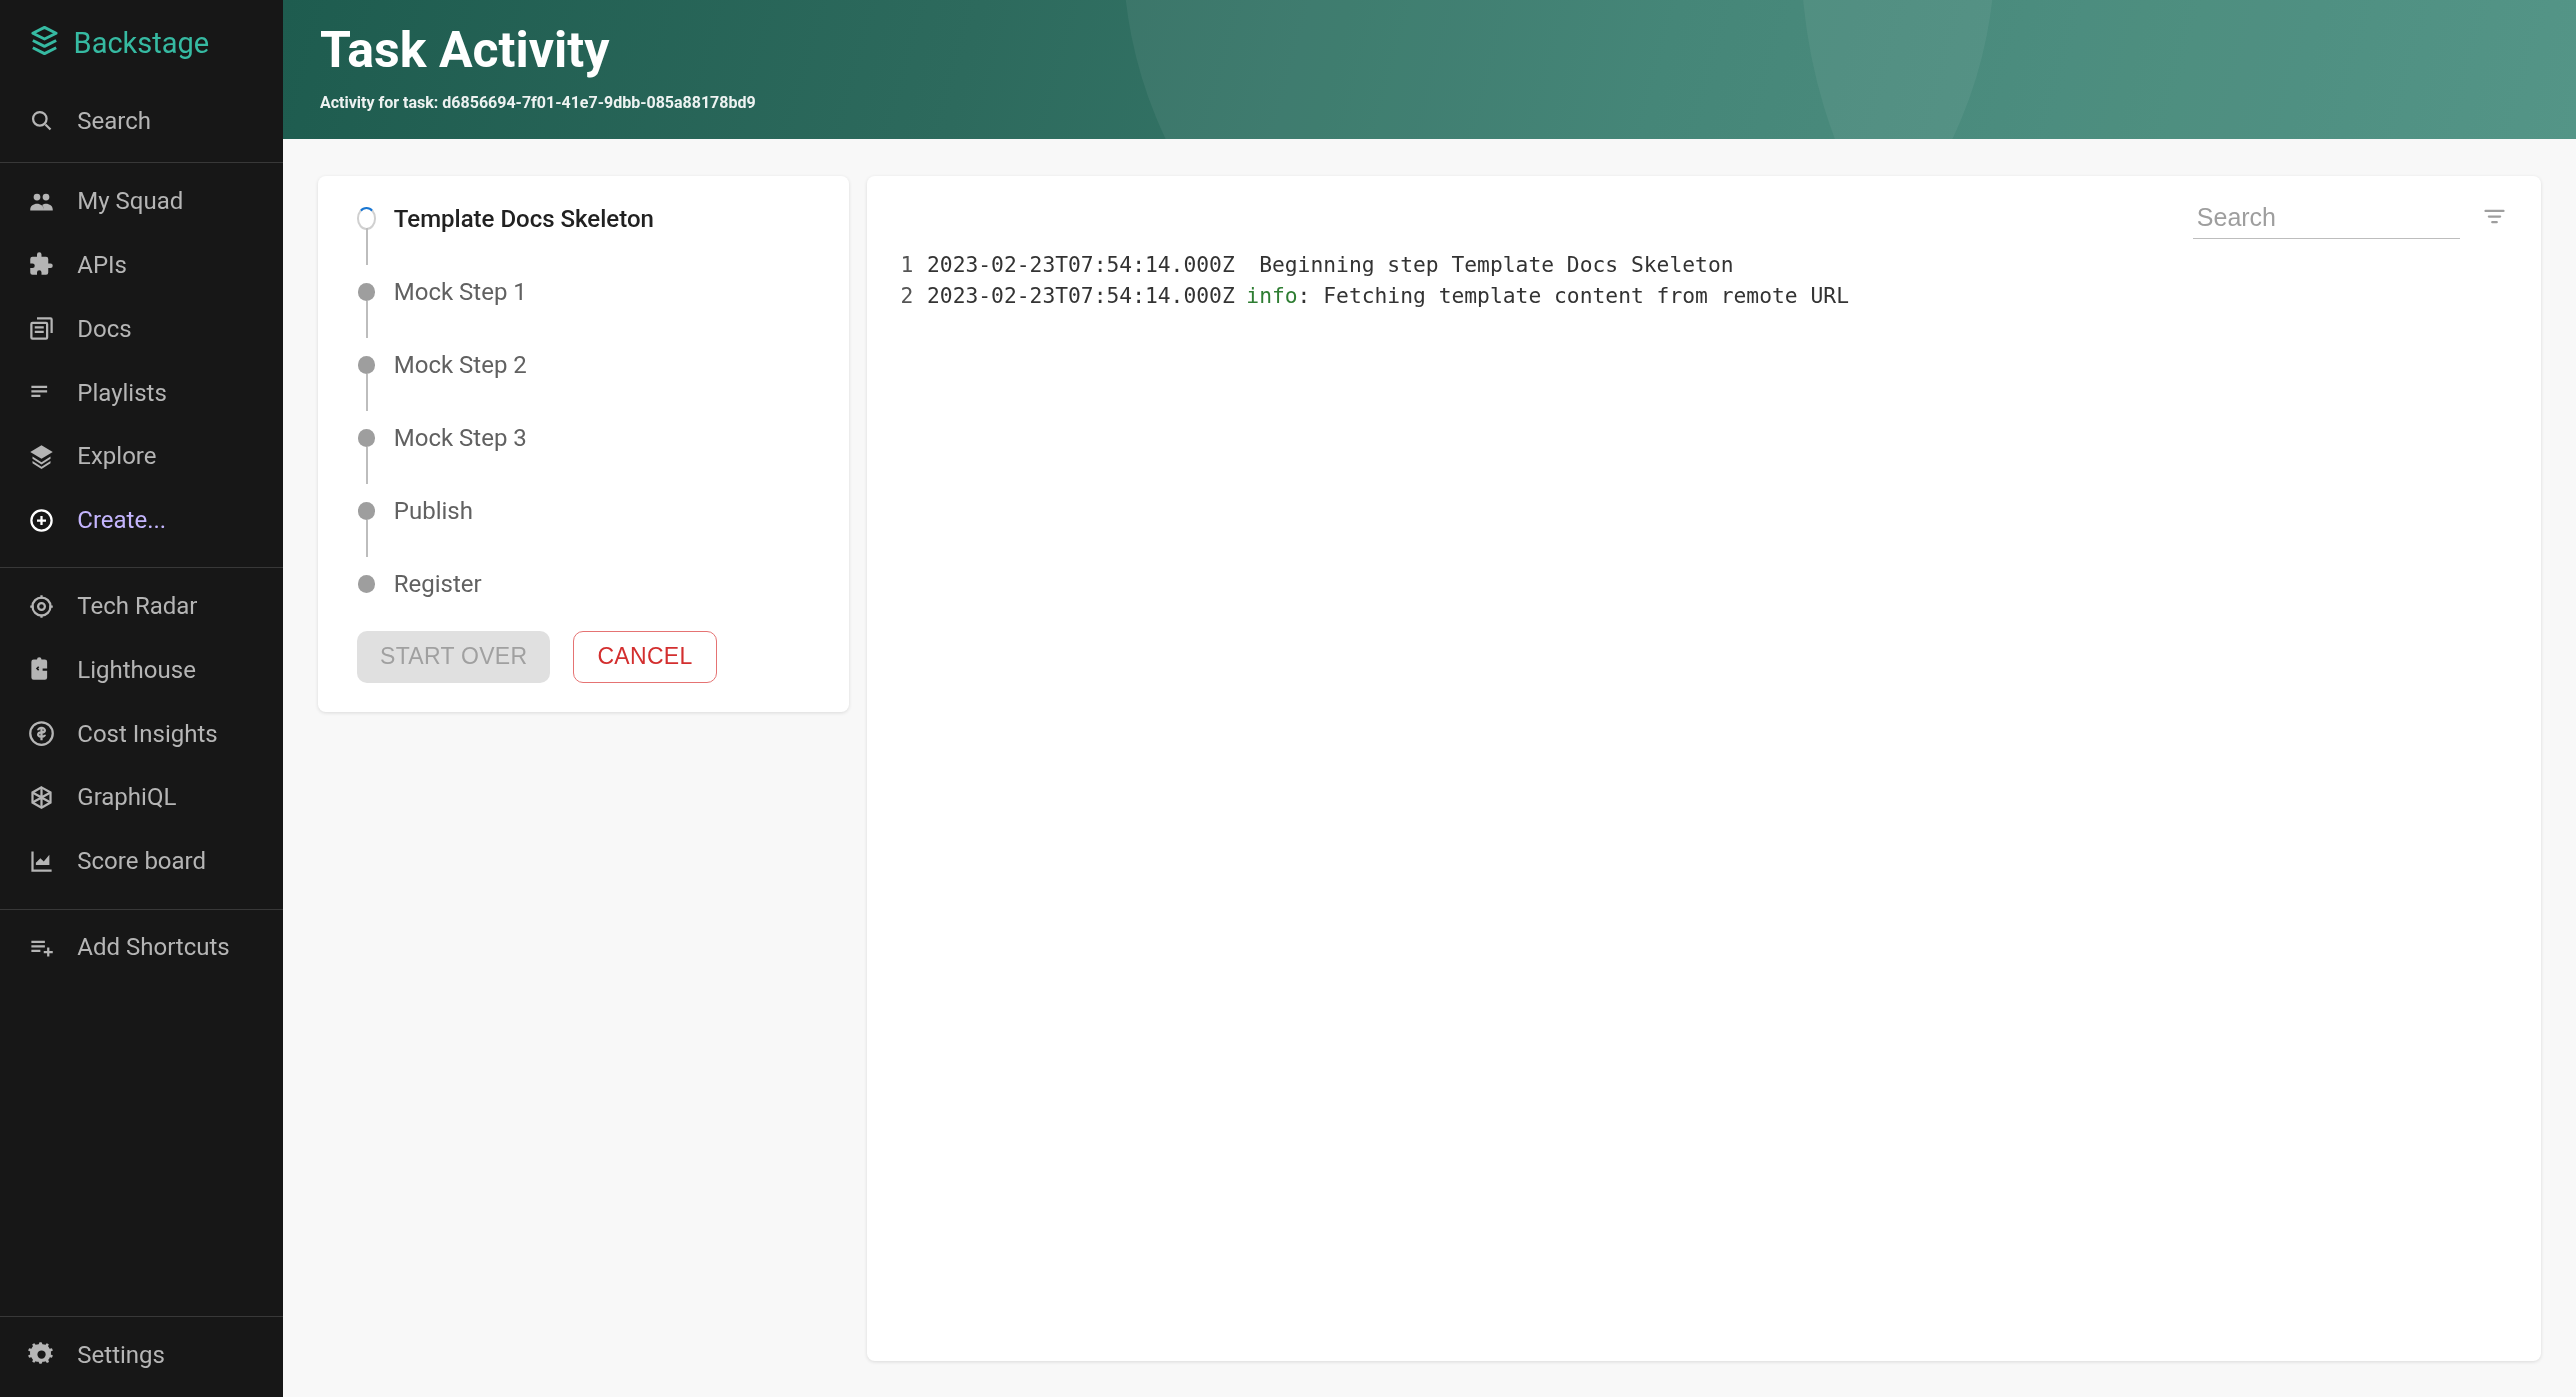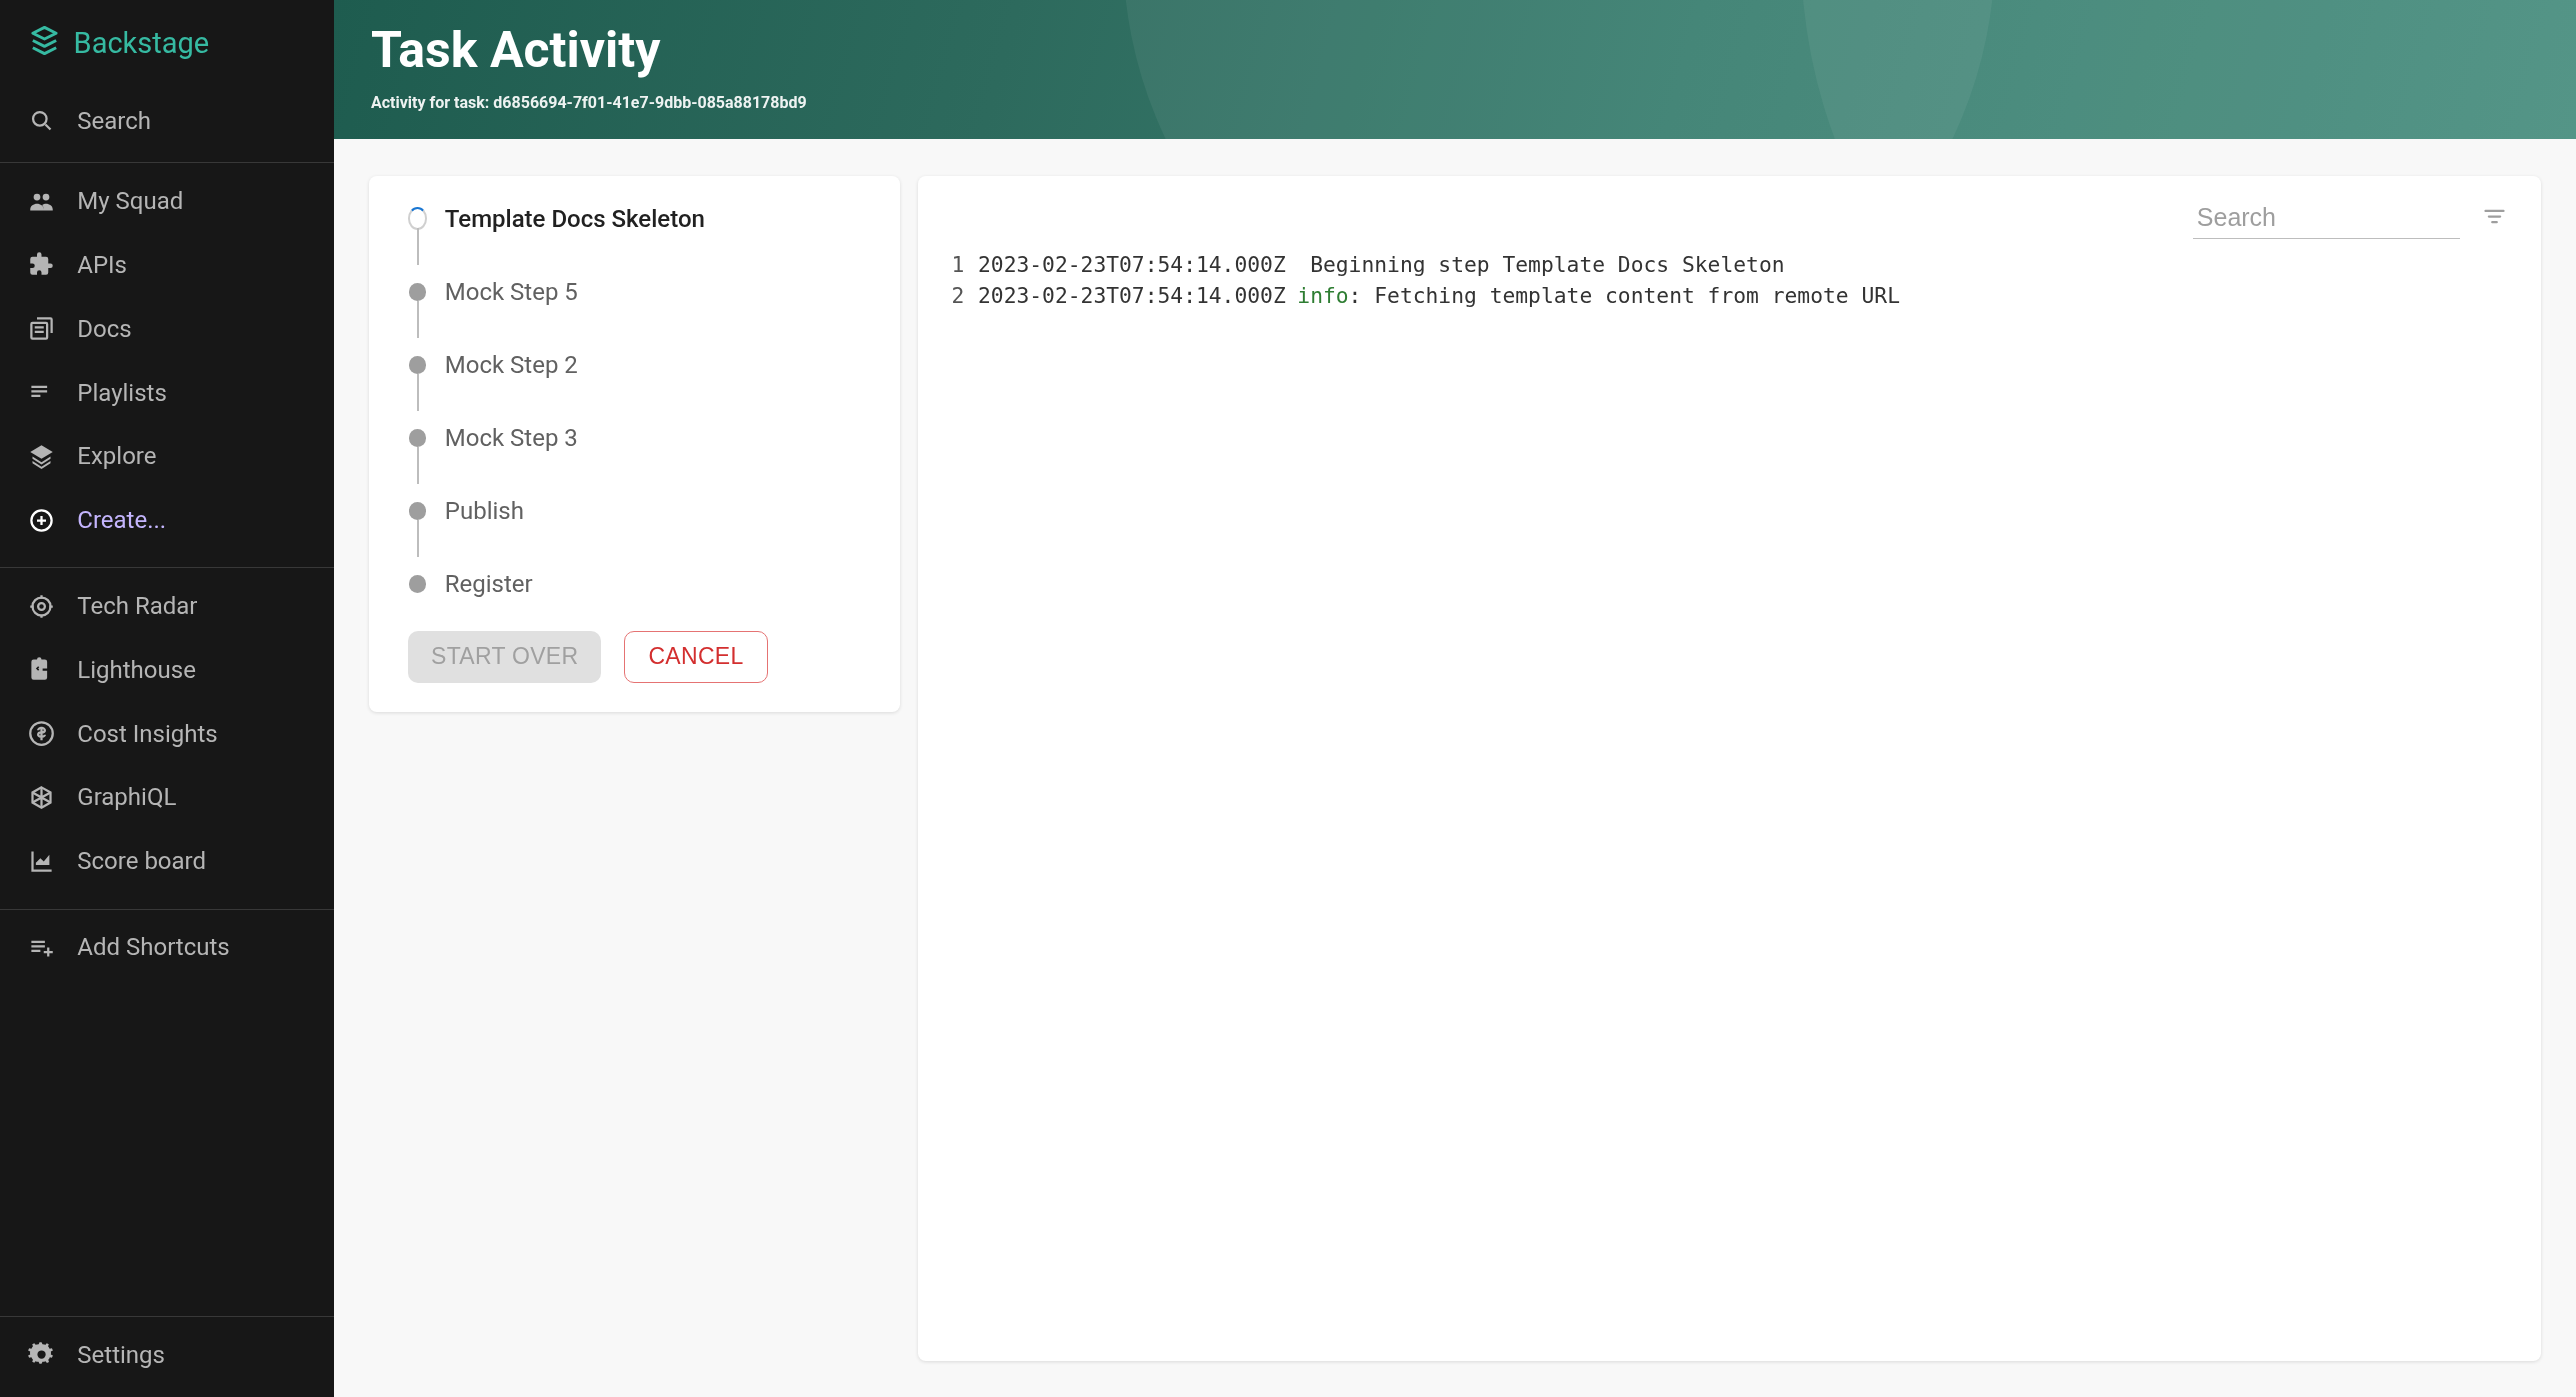--- a/index.html
+++ b/index.html
@@ -5,21 +5,21 @@
 * { margin: 0; padding: 0; box-sizing: border-box; }
 body {
   font-family: -apple-system, BlinkMacSystemFont, "Segoe UI", Roboto, Helvetica, Arial, sans-serif;
   background: #f8f8f8;
   width: 2576px;
   height: 1398px;
   overflow: hidden;
   display: flex;
 }
 .sidebar {
-  width: 334px;
+  width: 283px;
   background: #171717;
   color: #b5b5b5;
   display: flex;
   flex-direction: column;
   flex-shrink: 0;
 }
 .sidebar-logo {
   display: flex;
   align-items: center;
   padding: 23px 27px 27px 27px;
@@ -365,21 +365,21 @@
               <span class="step-spinner"></span>
             </span>
             <span class="step-line"></span>
             <span class="step-label">Template Docs Skeleton</span>
           </li>
           <li class="step">
             <span class="step-marker">
               <span class="step-dot"></span>
             </span>
             <span class="step-line"></span>
-            <span class="step-label">Mock Step 5</span>
+            <span class="step-label">Mock Step 1</span>
           </li>
           <li class="step">
             <span class="step-marker">
               <span class="step-dot"></span>
             </span>
             <span class="step-line"></span>
             <span class="step-label">Mock Step 2</span>
           </li>
           <li class="step">
             <span class="step-marker">

